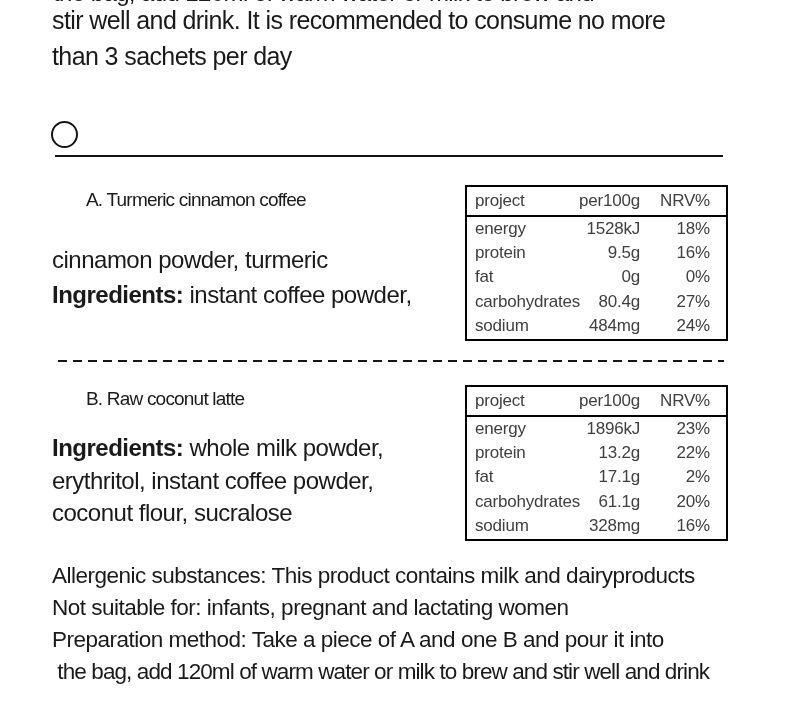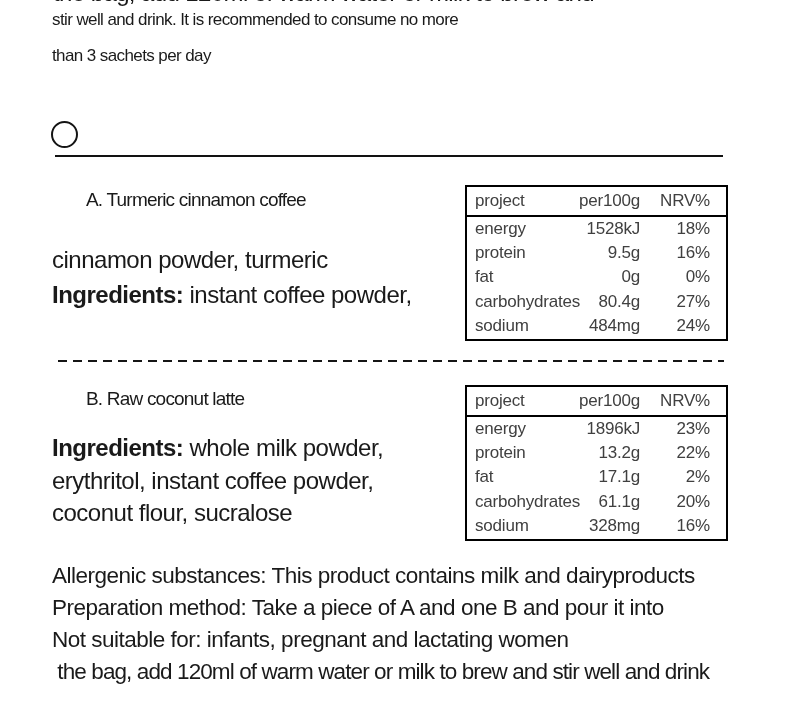--- a/index.html
+++ b/index.html
@@ -18,21 +18,21 @@
     left: 53px;
     top: -21px;
     font-size: 24px;
     letter-spacing: -0.6px;
     white-space: nowrap;
   }
   .intro {
     position: absolute;
     left: 52px;
     top: 2px;
-    font-size: 17px;
+    font-size: 25px;
     line-height: 36px;
     letter-spacing: -0.6px;
   }
   .intro div { white-space: nowrap; }
 
   .bullet-circle {
     position: absolute;
     left: 51px;
     top: 121px;
     width: 27px;
@@ -224,18 +224,18 @@
     </div>
     <div class="nt-row">
       <span class="c1">sodium</span>
       <span class="c2">328mg</span>
       <span class="c3">16%</span>
     </div>
   </div>
 
   <div class="footer">
     <div><span class="f-label">Allergenic substances:</span><span> This product contains milk and dairyproducts</span></div>
+    <div><span class="f-label">Not suitable for:</span><span> infants, pregnant and lactating women</span></div>
     <div><span class="f-label">Preparation method:</span><span> Take a piece of A and one B and pour it into</span></div>
-    <div><span class="f-label">Not suitable for:</span><span> infants, pregnant and lactating women</span></div>
     <div class="tight"> the bag, add 120ml of warm water or milk to brew and stir well and drink</div>
   </div>
 
 </div>
 
 </body></html>

